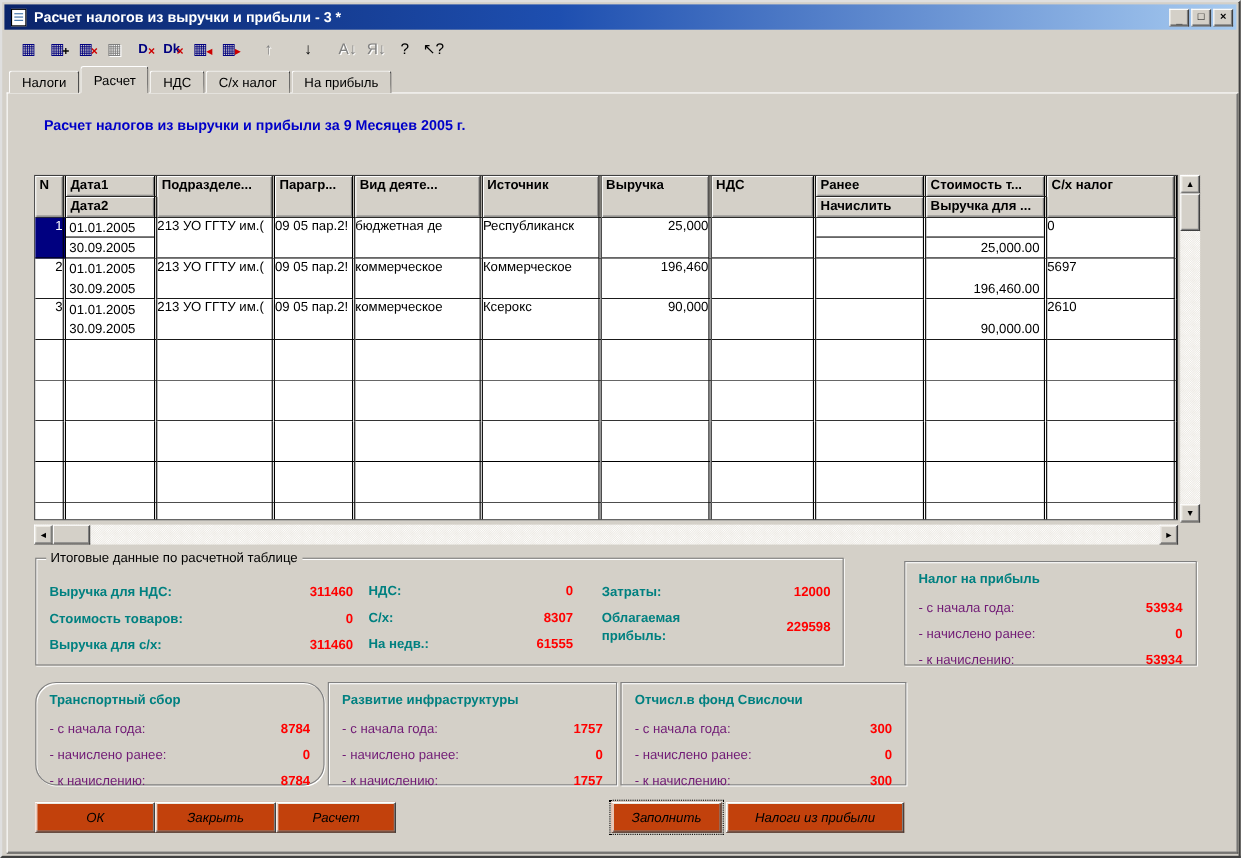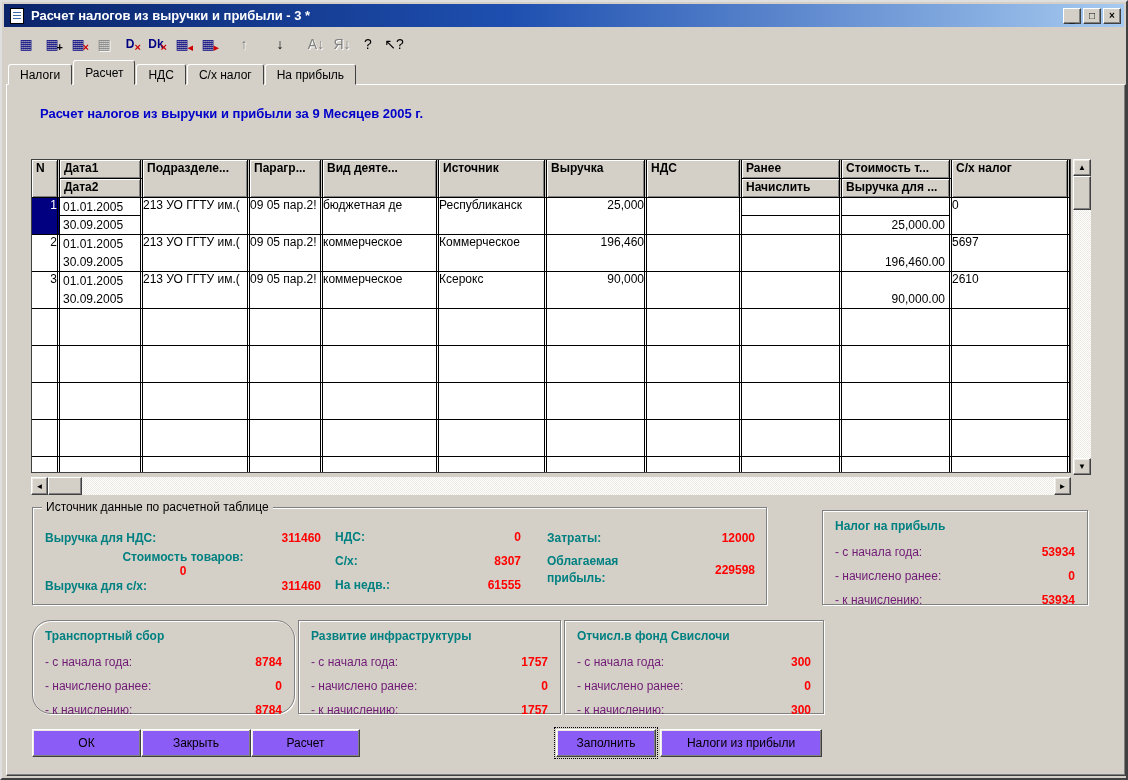--- a/index.html
+++ b/index.html
@@ -90,24 +90,24 @@
   .gbox-title { position:absolute; top:-8px; left:9px; background:#D4D0C8; padding:0 4px; }
   .lv { display:flex; align-items:center; }
   .lv .lab { color:#008080; font-weight:bold; }
   .lv .val { color:#FF0000; font-weight:bold; text-align:right; flex:1; }
   .panel-title { color:#008080; font-weight:bold; margin-bottom:7px; }
   .prow { display:flex; align-items:center; height:24px; }
   .prow .lab { color:#701a75; }
   .prow .val { color:#FF0000; font-weight:bold; text-align:right; flex:1; }
 
   
-  .btn { position:absolute; z-index:2; height:28px; background:#8b5cf6; text-align:center;
+  .btn { position:absolute; z-index:2; height:28px; background:#c2410c; text-align:center;
          border:1px solid; border-color:#fff #404040 #404040 #fff;
          box-shadow:inset -1px -1px 0 #808080, inset 1px 1px 0 #ece9e2;
-         font-size:12px; display:flex; align-items:center; justify-content:center; cursor:default; }
+         font-size:12px; display:flex; align-items:center; justify-content:center; cursor:default;font-style:italic; }
   .btn.default { outline:1px dotted #000; outline-offset:1px; }
 </style>
 </head>
 <body>
 
 <div class="window">
 
   <div class="titlebar">
     <span class="doc-icon">
         <i></i>
@@ -376,27 +376,27 @@
           <span>◄</span>
         </div>
       <div class="sb-thumb" style="left:17px;top:0;width:34px;height:18px;"></div>
       <div class="sb-btn" style="left:1023px;top:0;width:17px;height:18px;">
           <span>►</span>
         </div>
     </div>
   </div>
 
   <div class="gbox" style="left:30px;top:505px;width:735px;height:98px;">
-    <span class="gbox-title">Источник данные по расчетной таблице</span>
+    <span class="gbox-title">Итоговые данные по расчетной таблице</span>
     <div style="position:absolute;left:12px;top:18px;width:276px;">
       <div class="lv" style="height:24px;">
           <span class="lab">Выручка для НДС:</span>
           <span class="val">311460</span>
         </div>
-      <div class="lv" style="height:24px;flex-direction:column;">
+      <div class="lv" style="height:24px;">
           <span class="lab">Стоимость товаров:</span>
           <span class="val">0</span>
         </div>
       <div class="lv" style="height:24px;">
           <span class="lab">Выручка для с/х:</span>
           <span class="val">311460</span>
         </div>
     </div>
     <div style="position:absolute;left:302px;top:17px;width:186px;">
       <div class="lv" style="height:24px;">

